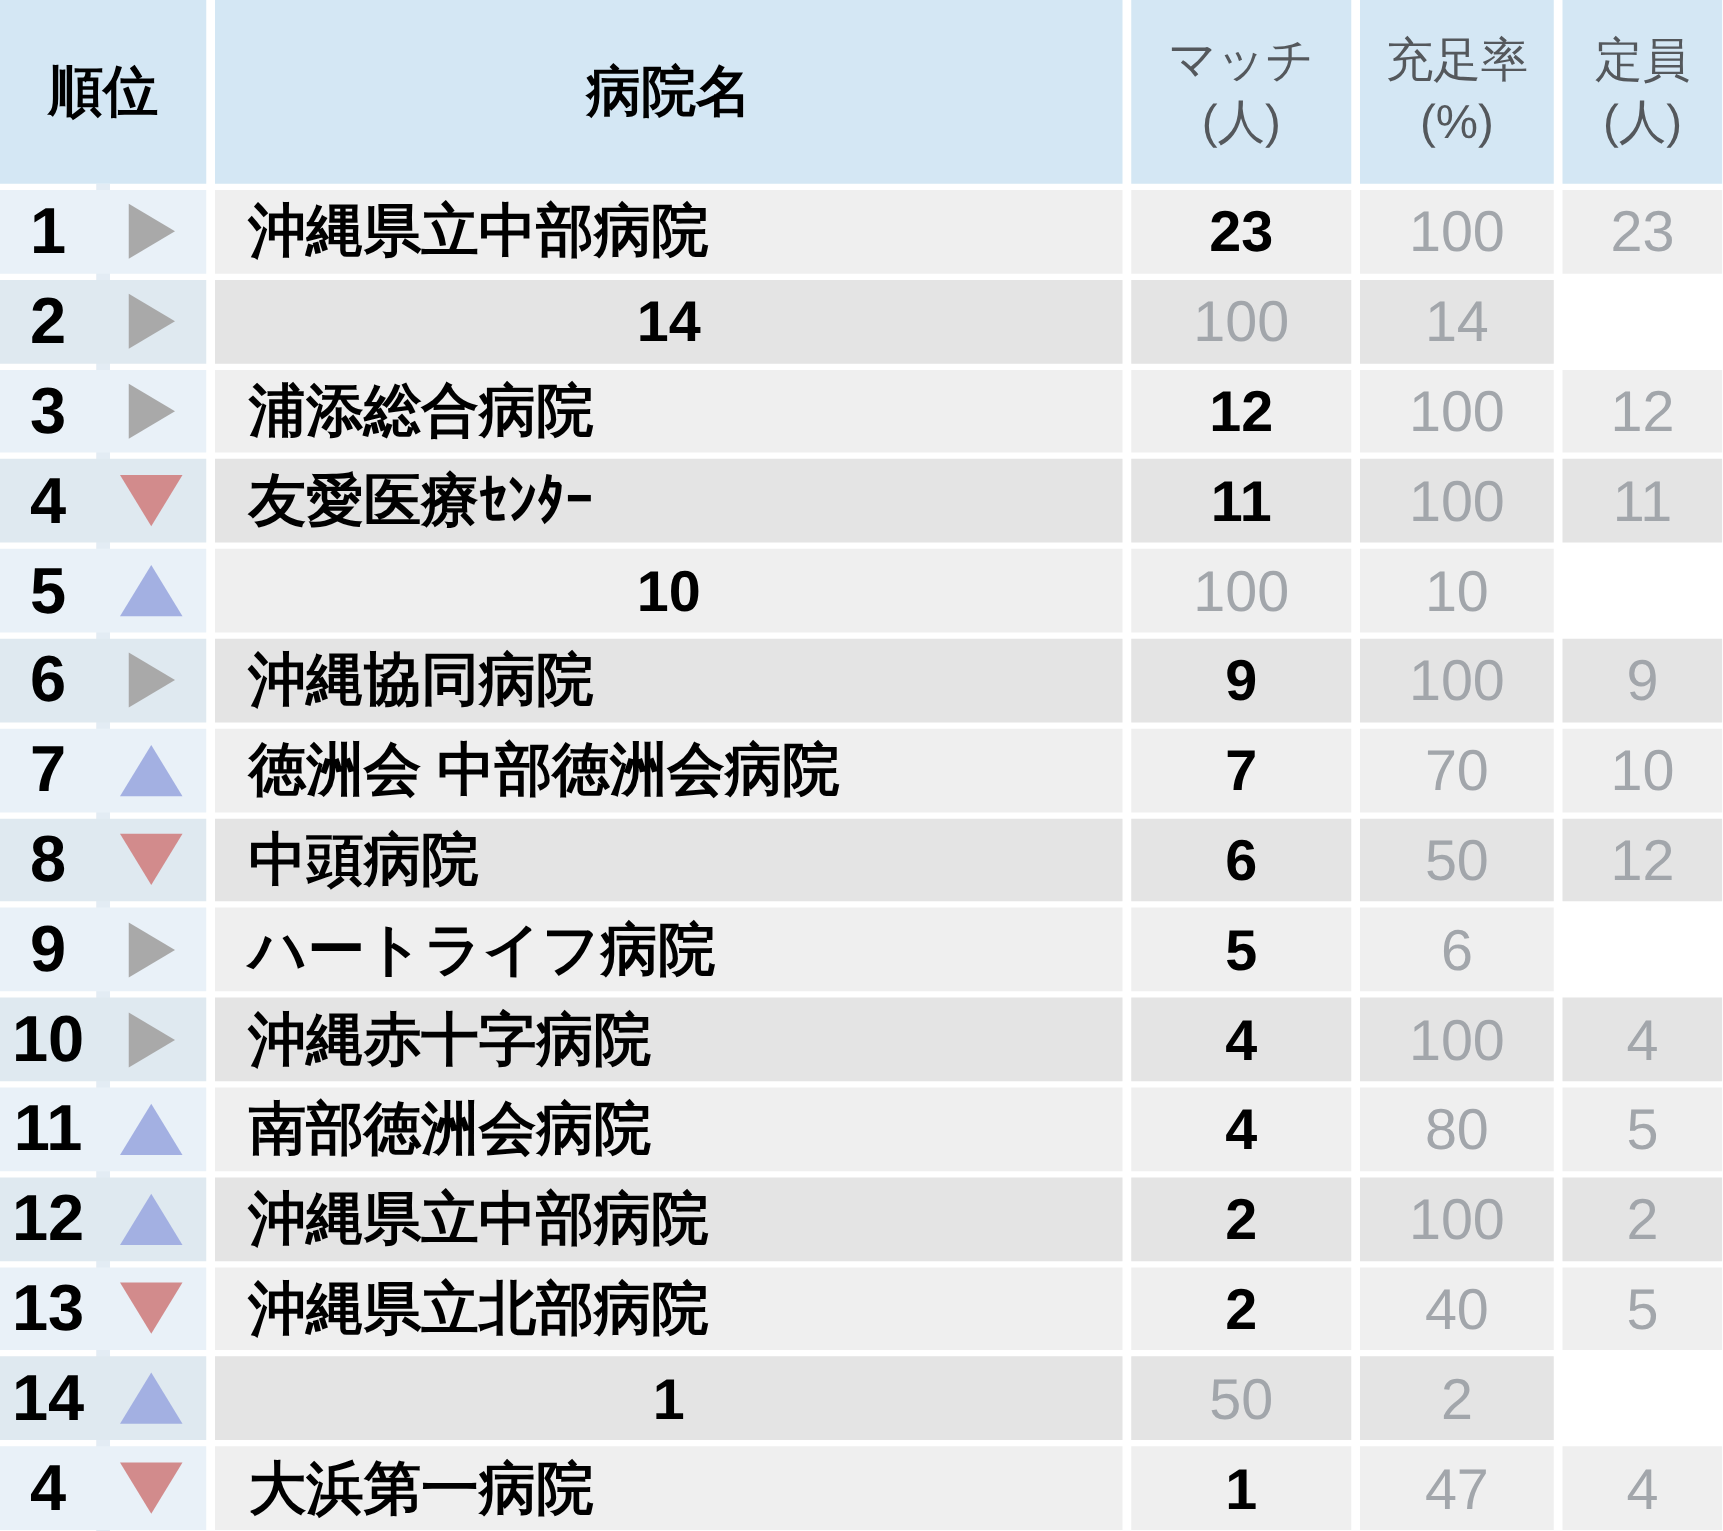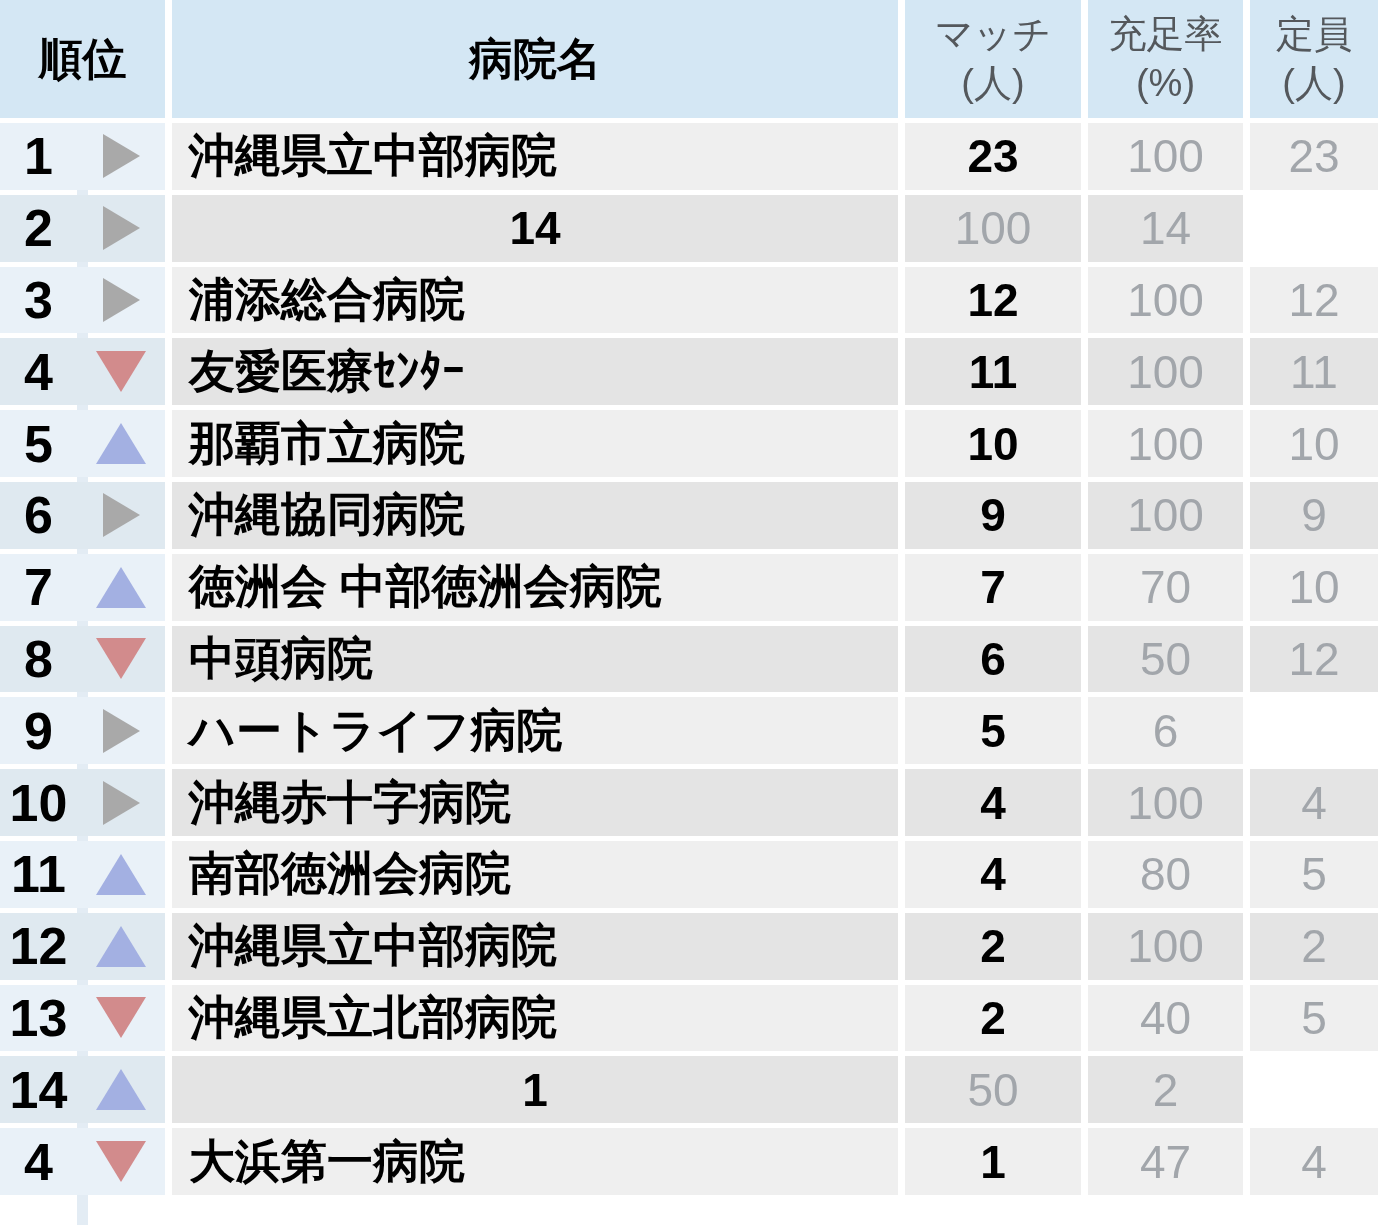--- a/index.html
+++ b/index.html
@@ -10,41 +10,41 @@
     font-family:"Liberation Sans","DejaVu Sans",sans-serif;
     overflow:hidden;
   }
   .header-row,.row{
     display:grid;
     grid-template-columns:165px 726px 176px 155px 128px;
     column-gap:7px;
     position:relative;
     z-index:1;
   }
-  .header-row{height:118px;}
+  .header-row{height:147px;}
   .row{height:66.8px;margin-top:5px;}
   .cell{display:flex;align-items:center;overflow:hidden;}
   
   .hcell{background:var(--header-bg,#d4e7f4);justify-content:center;}
   .rank-h,.name-h{font-size:44px;font-weight:700;color:var(--header-text-dark,#000000);}
   .num-h{
     flex-direction:column;justify-content:center;
     font-size:38px;font-weight:400;line-height:1.28;
     color:var(--header-text-gray,#54585c);
     text-align:center;
   }
   
   .rank-cell{padding:0;}
   .rank-num{width:77px;text-align:center;font-size:52px;font-weight:700;color:#000;}
   .tri-wrap{flex:1;display:flex;justify-content:center;align-items:center;}
   .tri{width:0;height:0;display:block;}
   .tri-same{border-top:22px solid transparent;border-bottom:22px solid transparent;border-left:37px solid var(--trend-same,#a9a9a9);}
   .tri-down{border-left:25px solid transparent;border-right:25px solid transparent;border-top:41px solid var(--trend-down,#d28b8c);}
   .tri-up{border-left:25px solid transparent;border-right:25px solid transparent;border-bottom:41px solid var(--trend-up,#a3b0e2);}
-  .name-cell{padding-left:17px;font-size:46px;font-weight:700;color:#000;white-space:nowrap;}
+  .name-cell{padding-left:27px;font-size:46px;font-weight:700;color:#000;white-space:nowrap;}
   .val-cell{justify-content:center;font-size:46px;font-weight:700;color:#000;}
   .val-gray{color:var(--value-gray,#a2a6ab);font-weight:400;}
   
   #rows .row:nth-child(odd) .rank-cell{background:var(--rank-cell-odd,#e9f1f8);}
   #rows .row:nth-child(odd) .data-bg{background:var(--data-cell-odd,#efefef);}
   #rows .row:nth-child(even) .rank-cell{background:var(--rank-cell-even,#dfe9f0);}
   #rows .row:nth-child(even) .data-bg{background:var(--data-cell-even,#e4e4e4);}
   
   .strip{
     position:absolute;left:77px;top:147px;bottom:0;width:11px;
@@ -129,21 +129,20 @@
     <div class="cell data-bg val-cell val-gray">11</div>
   </div>
 
   <div class="row">
     <div class="cell rank-cell">
       <span class="rank-num">5</span>
       <span class="tri-wrap">
         <span class="tri tri-up"></span>
       </span>
     </div>
-    <div class="cell data-bg name-cell">那覇市立病院</div>
     <div class="cell data-bg val-cell">10</div>
     <div class="cell data-bg val-cell val-gray">100</div>
     <div class="cell data-bg val-cell val-gray">10</div>
   </div>
 
   <div class="row">
     <div class="cell rank-cell">
       <span class="rank-num">6</span>
       <span class="tri-wrap">
         <span class="tri tri-same"></span>

